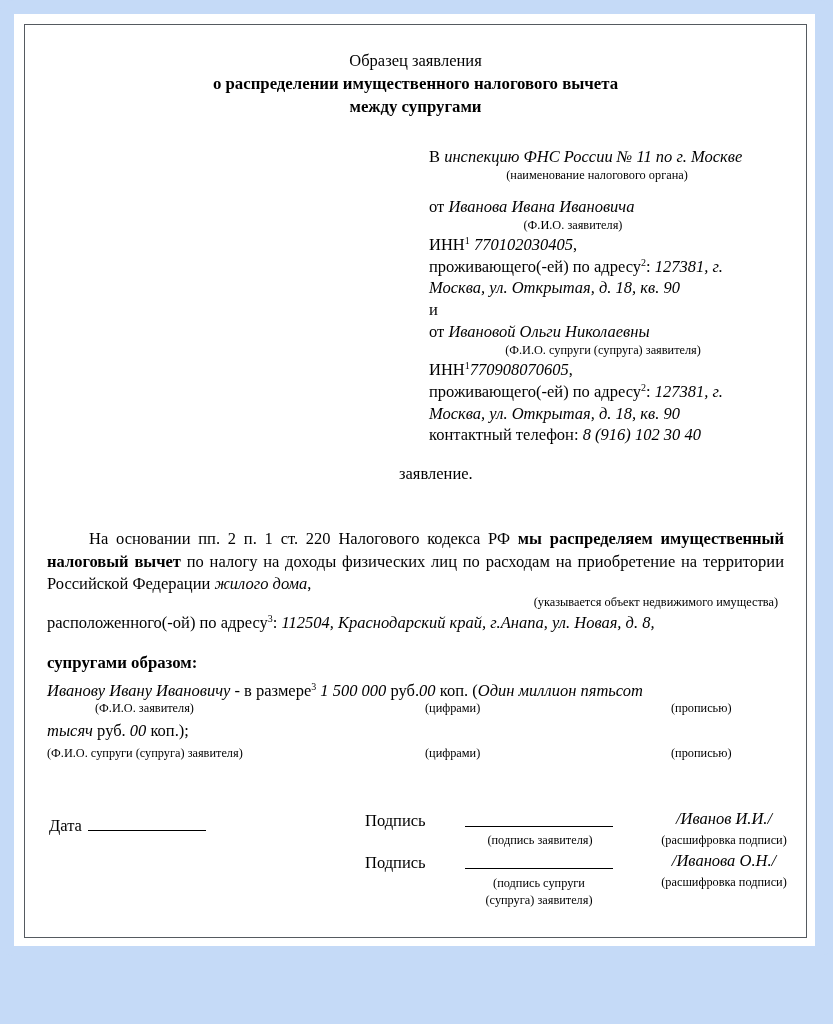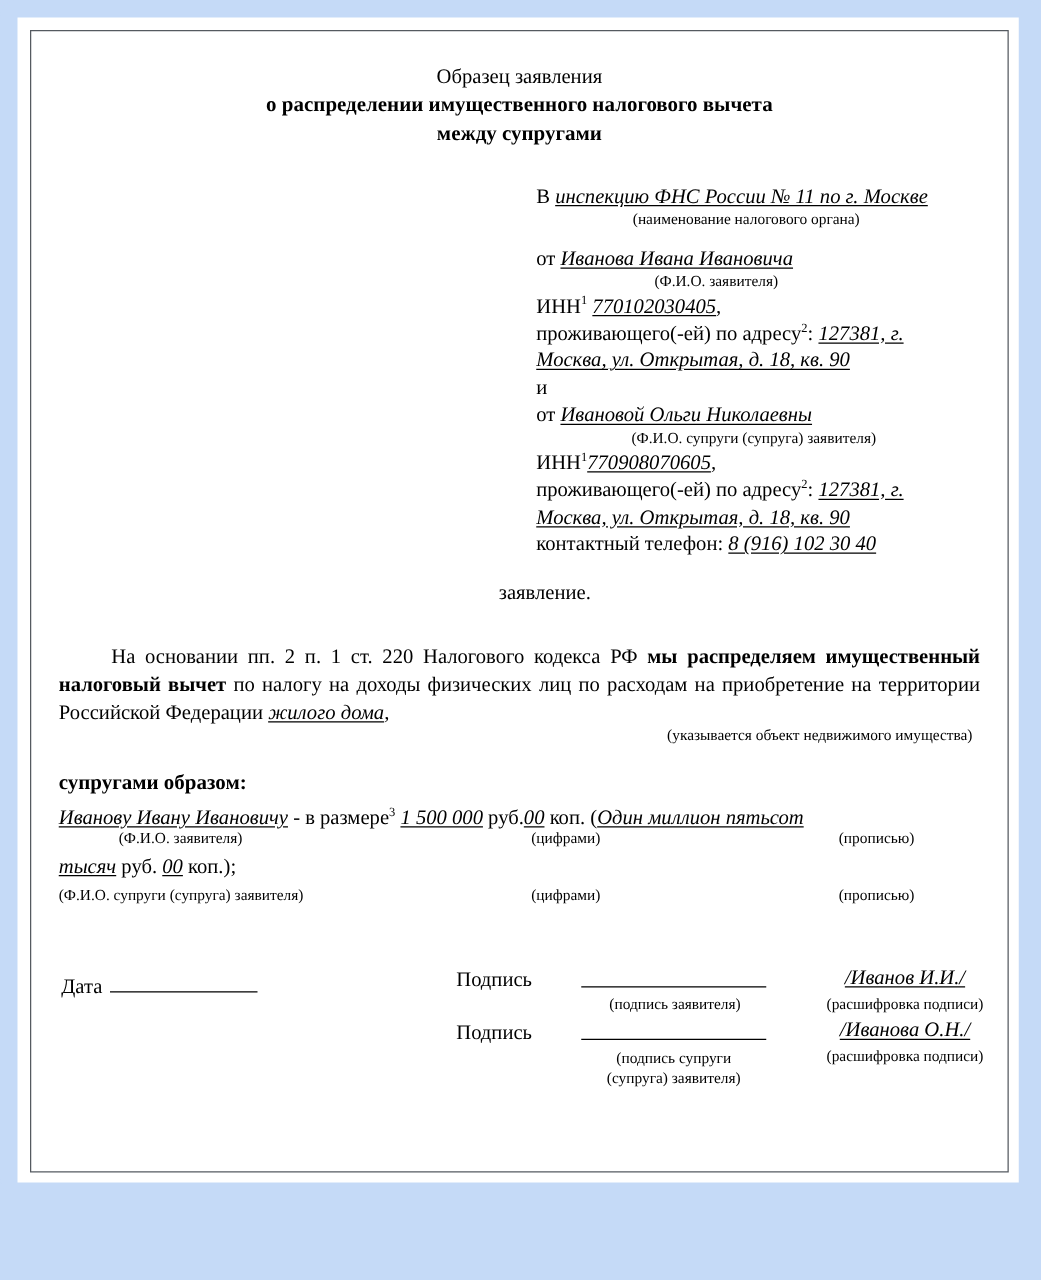--- a/index.html
+++ b/index.html
@@ -42,21 +42,20 @@
     height: 100%;
     box-sizing: border-box;
     border: 1.5px solid #555a60;
     background: #ffffff;
     padding: 14px 22px 10px 22px;
     overflow: hidden;
   }
   .bold { font-weight: bold; }
   .ital-u {
     font-style: italic;
-    text-decoration: underline;
     text-underline-offset: 2px;
   }
   sup { font-size: 10px; vertical-align: super; line-height: 0; }
 
   
   .title-block { text-align: center; margin-top: 12px; }
   .title-line1 { font-size: 16.5px; }
   .title-line2, .title-line3 { font-size: 16.8px; font-weight: bold; }
   .title-line2 { margin-top: 3px; }
   .title-line3 { margin-top: 3px; }
@@ -87,21 +86,21 @@
 
   
   .zayav {
     margin-top: 18px;
     margin-left: 352px;
     font-size: 16.5px;
   }
 
   
   .body-par {
-    margin-top: 30px;
+    margin-top: 44px;
     font-size: 16.5px;
     line-height: 1.34;
     text-align: justify;
     text-align-last: left;
     text-indent: 42px;
   }
 
   .cap-object {
     font-size: 12.3px;
     text-align: right;
@@ -290,20 +289,22 @@
           <span class="ital-u">8 (916) 102 30 40</span>
         </div>
       </div>
 
       <div class="zayav">заявление.</div>
 
       <div class="body-par"><span>На основании пп. 2 п. 1 ст. 220 Налогового кодекса РФ </span><span class="bold">мы распределяем имущественный налоговый вычет</span><span> по налогу на доходы физических лиц по расходам на приобретение на территории Российской Федерации </span><span class="ital-u">жилого дома</span><span>,</span></div>
 
       <div class="cap-object">(указывается объект недвижимого имущества)</div>
 
+      <div class="located-line"><span>расположенного(-ой) по адресу</span><sup>3</sup><span>:</span>
+        <span class="ital-u">112504, Краснодарский край, г.Анапа, ул. Новая, д. 8,</span></div>
 
       <div class="sled">супругами образом:</div>
 
       <div class="dist-line"><span class="ital-u">Иванову Ивану Ивановичу</span><span> - в размере</span><sup>3</sup>
         <span class="ital-u">1 500 000</span>
         <span>руб.</span><span class="ital-u">00</span>
         <span>коп. (</span><span class="ital-u">Один миллион пятьсот</span></div>
 
       <div class="dist-caps">
         <span class="cap-a">(Ф.И.О. заявителя)</span>

